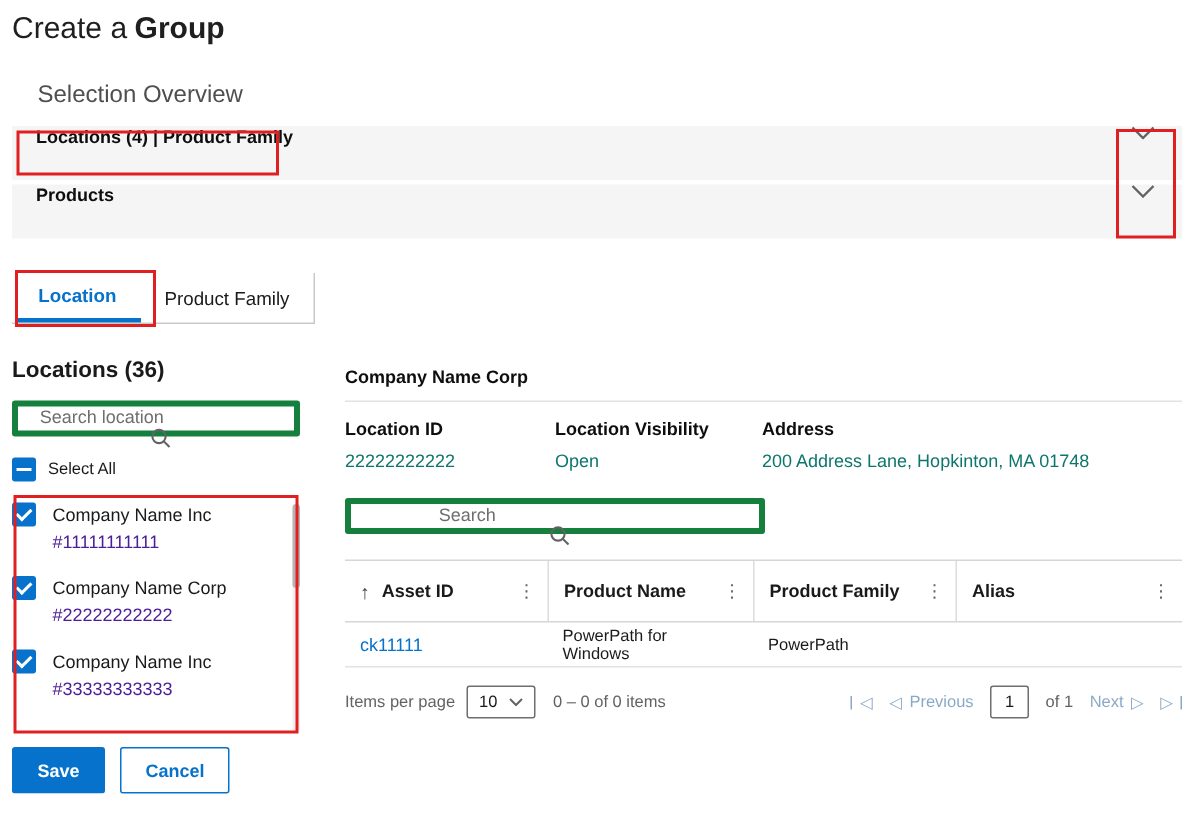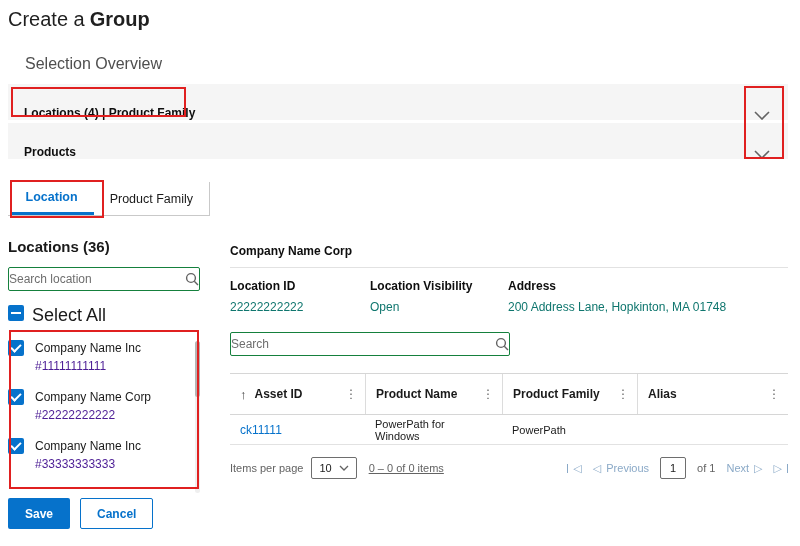--- a/index.html
+++ b/index.html
@@ -4,40 +4,40 @@
 <style>
   * { box-sizing: border-box; margin: 0; padding: 0; }
   body { background: #fff; font-family: "Liberation Sans", sans-serif; color: #1a1a1a; }
   .screen { position: relative; width: 800px; height: 546px; background: #fff; overflow: hidden; }
 
   .page-title { position: absolute; left: 8px; top: 8px; font-size: 20px; font-weight: 400; color: #1f1f1f; }
   .page-title .emph { font-weight: 700; margin-left: 5px; }
   .section-title { position: absolute; left: 25px; top: 55px; font-size: 16px; font-weight: 400; color: #4f4f4f; }
 
   .accordion { position: absolute; left: 8px; width: 780px; height: 36px; background: #f5f5f5;
-    display: flex; align-items: flex-end; justify-content: space-between; padding: 0 18px 0 16px; cursor: pointer; }
+    display: flex; align-items: flex-start; justify-content: space-between; padding: 0 18px 0 16px; cursor: pointer; }
   .accordion.first { top: 84px; }
   .accordion.second { top: 123px; }
   .accordion-label { font-size: 12px; font-weight: 700; color: #0e0e0e; }
   .chev { display: flex; align-items: center; }
 
   .tabs { position: absolute; left: 8px; top: 182px; width: 202px; height: 34px; display: flex;
     border-bottom: 1px solid #c9c9c9; border-right: 1px solid #c9c9c9; background: #fff; justify-content: flex-end; }
   .tab { font-size: 12.5px; padding: 0 16px; display: flex; align-items: center; color: #1a1a1a; cursor: pointer; }
   .tab.active { color: var(--primary, #0672cb); font-weight: 700; border-bottom: 3px solid var(--primary, #0672cb); }
 
   .left-panel { position: absolute; left: 8px; top: 238px; width: 192px; }
   .left-panel h3 { font-size: 15px; font-weight: 700; color: #1a1a1a; }
-  .searchbox { display: flex; align-items: center; border: 1px solid #15803d; border-radius: 2px; height: 24px;
-    padding: 0 0; background: #fff; margin-top: 12px; }
+  .searchbox { display: flex; align-items: center; border: 4px solid #15803d; border-radius: 2px; height: 24px;
+    padding: 0 24px; background: #fff; margin-top: 12px; flex-direction: column; }
   .searchbox input { border: none; outline: none; flex: 1; font-size: 12px; font-family: inherit; color: #1a1a1a; min-width: 0; background: transparent; }
   .searchbox input::placeholder { color: #6e6e6e; }
   .search-icon { display: flex; align-items: center; margin-left: 6px; }
 
-  .select-all { display: flex; gap: 8px; margin-top: 14px; font-size: 18px; cursor: pointer; }
+  .select-all { display: flex; align-items: center; gap: 8px; margin-top: 14px; font-size: 11px; cursor: pointer; }
   .checkbox { width: 16px; height: 16px; border-radius: 2px; background: var(--primary, #0672cb); position: relative; flex: none; cursor: pointer; }
   .checkbox.indet::after { content: ""; position: absolute; left: 3px; right: 3px; top: 7px; height: 2px; background: #fff; }
   .checkbox.checked::after { content: ""; position: absolute; left: 5px; top: 2px; width: 4px; height: 8px;
     border: solid #fff; border-width: 0 2px 2px 0; transform: rotate(45deg); }
 
   .loc-list { margin-top: 13px; position: relative; padding-right: 12px; height: 156px; }
   .loc-item { display: flex; gap: 11px; margin-bottom: 13px; align-items: flex-start; cursor: pointer; }
   .loc-item .checkbox { margin-top: 1px; }
   .loc-name { font-size: 12px; color: #1a1a1a; line-height: 18px; }
   .loc-id { font-size: 12px; color: #4c1d95; line-height: 18px; }
@@ -64,21 +64,21 @@
   .sort-arrow { color: #444; margin-right: 8px; font-size: 13px; font-weight: 400; }
   .kebab { margin-left: auto; color: #636363; font-size: 12px; font-weight: 400; padding-left: 6px; cursor: pointer; }
   .trow { display: flex; align-items: center; height: 30px; border-bottom: 1px solid #e2e2e2; }
   .td { font-size: 11px; padding: 0 10px; color: #1a1a1a; }
   .td.c1 { width: 135px; font-size: 12px; color: var(--primary, #0672cb); cursor: pointer; }
   .td.c2 { width: 137px; } .td.c3 { width: 135px; } .td.c4 { flex: 1; }
 
   .pagination { display: flex; align-items: center; margin-top: 12px; font-size: 11px; color: #636363; }
   .ipp-select { display: flex; align-items: center; gap: 7px; border: 1px solid #6e6e6e; border-radius: 2px; height: 22px;
     padding: 0 7px; margin-left: 8px; font-size: 11px; color: #1a1a1a; cursor: pointer; background: #fff; }
-  .range-text { margin-left: 12px; text-decoration: underline; }
+  .range-text { margin-left: 12px; }
   .pag-controls { margin-left: auto; display: flex; align-items: center; gap: 11px; color: #8aa9c7; }
   .pag-icon { display: inline-flex; align-items: center; gap: 5px; cursor: pointer; font-size: 11px; }
   .pbar { width: 0; border-left: 1.5px solid currentColor; height: 9px; }
   .page-input { width: 26px; height: 22px; border: 1px solid #6e6e6e; border-radius: 2px; text-align: center;
     font-size: 11px; font-family: inherit; color: #1a1a1a; }
   .of-text { color: #636363; }
 
   .actions { position: absolute; left: 8px; top: 498px; display: flex; gap: 10px; }
   .btn { font-size: 12px; font-weight: 700; border-radius: 2px; padding: 0 16px; height: 31px; display: flex;
     align-items: center; cursor: pointer; border: 1px solid transparent; font-family: inherit; }

